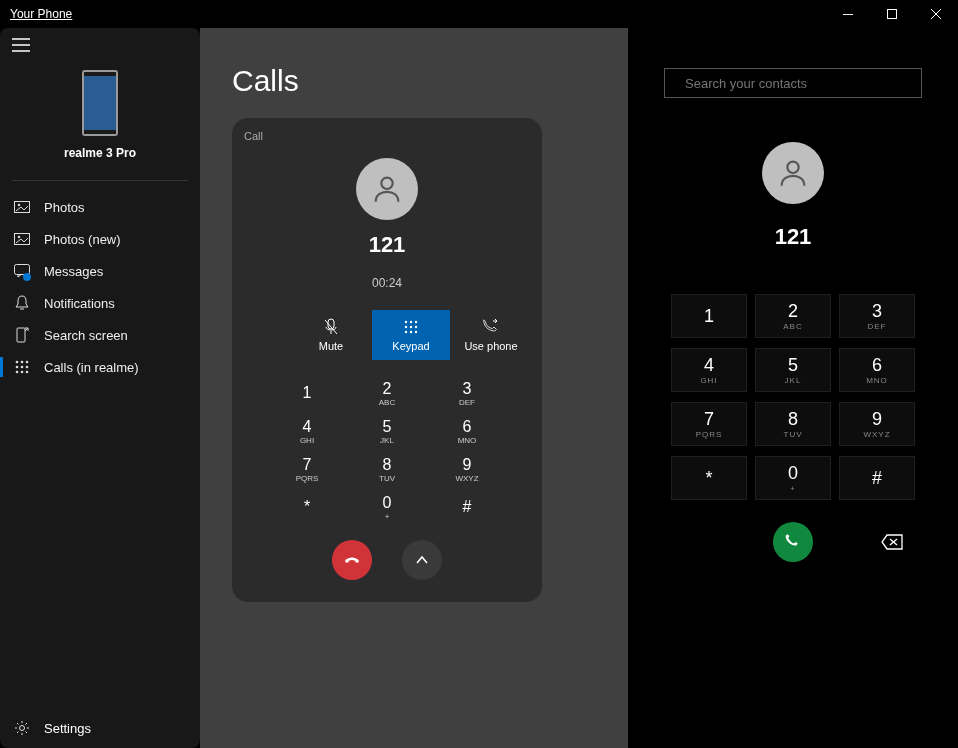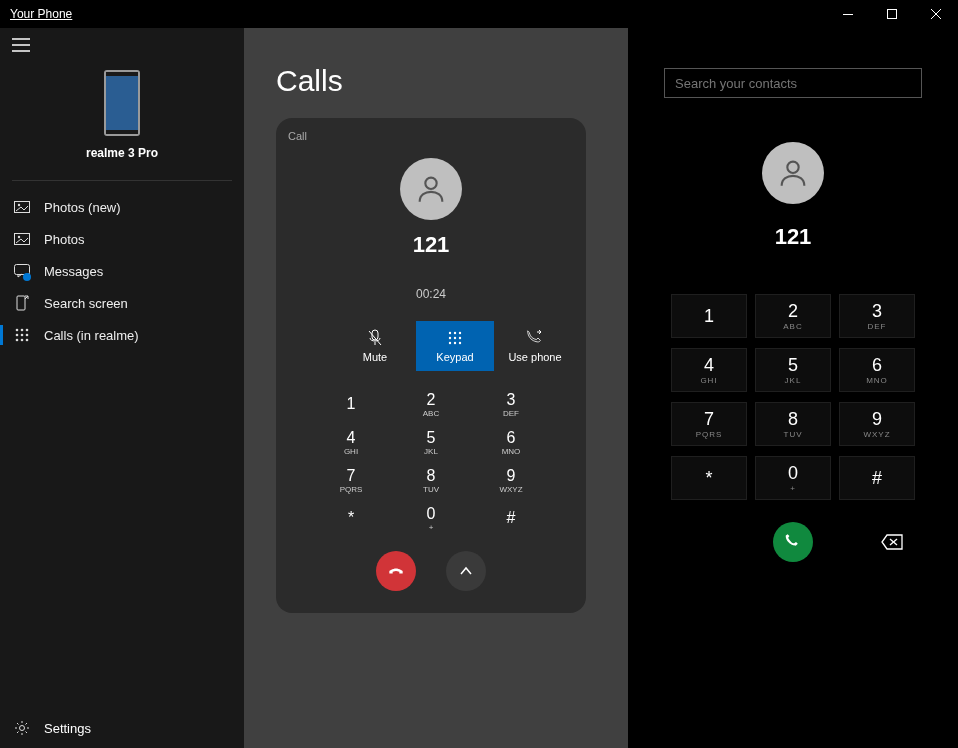--- a/index.html
+++ b/index.html
@@ -6,21 +6,21 @@
   html, body { width: 958px; height: 748px; background: #000; color: #fff; overflow: hidden; }
 
   
   .titlebar { height: 28px; background: #000; display: flex; align-items: center; padding-left: 10px; }
   .titlebar-title { font-size: 12px; color: #fff; text-decoration: underline; }
   .titlebar-spacer { flex: 1; }
   .titlebar-btn { width: 44px; height: 28px; display: flex; align-items: center; justify-content: center; color: #fff; font-size: 11px; }
 
   
   .app { display: flex; height: 720px; background: #000; }
-  .sidebar { width: 244px; background: #181818; display: flex; flex-direction: column; }
+  .sidebar { width: 200px; background: #181818; display: flex; flex-direction: column; border-radius: 8px; }
   .hamburger { padding: 10px 12px; }
   .hamburger svg { width: 18px; height: 14px; }
 
   .phone-block { text-align: center; margin-top: 4px; margin-bottom: 12px; }
   .phone-rect { width: 36px; height: 66px; margin: 0 auto 10px; background: #2a5d92; border: 2px solid #9a9a9a; border-radius: 3px; position: relative; }
   .phone-rect::before { content: ""; position: absolute; top: 0; left: 0; right: 0; height: 4px; background: #1a1a1a; }
   .phone-rect::after { content: ""; position: absolute; bottom: 0; left: 0; right: 0; height: 4px; background: #1a1a1a; }
   .phone-name { font-size: 12px; font-weight: 600; }
 
   .divider { height: 1px; background: #333; margin: 8px 12px 10px; }
@@ -36,39 +36,39 @@
   .settings-row .nav-icon { width: 16px; height: 16px; margin-right: 14px; display:flex; align-items:center; justify-content:center;}
 
   
   .content { flex: 1; background: #404040; position: relative; padding-left: 32px; padding-top: 36px; }
   .page-title { font-size: 30px; font-weight: 400; margin-bottom: 20px; }
 
   .call-panel { width: 310px; background: #2b2b2b; padding: 12px 0 22px; border-radius: 16px; }
   .call-panel-label { font-size: 11px; color: #aaa; padding-left: 12px; }
   .avatar { width: 62px; height: 62px; background: #bfbfbf; border-radius: 50%; margin: 16px auto 12px; display: flex; align-items: center; justify-content: center; }
   .call-number { text-align: center; font-size: 22px; font-weight: 600; }
-  .call-timer { text-align: center; font-size: 12px; color: #ccc; margin-top: 29px; margin-bottom: 20px; }
+  .call-timer { text-align: center; font-size: 12px; color: #ccc; margin-top: 18px; margin-bottom: 20px; }
 
   .call-actions { display: flex; justify-content: center; gap: 2px; margin-bottom: 14px; padding-left: 48px; }
   .call-action { width: 78px; height: 50px; display: flex; flex-direction: column; align-items: center; justify-content: center; font-size: 11px; cursor: pointer; }
   .call-action.active { background: #0063b1; }
   .call-action .ca-icon { height: 18px; margin-bottom: 4px; display:flex; align-items:center; justify-content:center;}
 
   .keypad-mini { display: grid; grid-template-columns: repeat(3, 80px); grid-auto-rows: 38px; justify-content: center; gap: 0; }
   .key-mini { display: flex; flex-direction: column; align-items: center; justify-content: center; font-size: 16px; cursor: pointer;}
   .key-mini .sub { font-size: 8px; color: #ccc; line-height: 1; margin-top:1px;}
 
   .call-bottom { display: flex; justify-content: center; gap: 30px; margin-top: 14px; }
   .circle-btn { width: 40px; height: 40px; border-radius: 50%; display: flex; align-items: center; justify-content: center; cursor: pointer; }
   .circle-red { background: #d13438; }
   .circle-dark { background: #3a3a3a; }
 
   
   .right-panel { width: 330px; padding-top: 40px; padding-left: 36px; padding-right:36px;}
-  .search-box { height: 30px; border: 1px solid #555; background: transparent; display: flex; align-items: center; padding: 0 10px; margin-bottom: 44px; }
+  .search-box { height: 30px; border: 1px solid #555; background: transparent; display: flex; align-items: center; padding: 0 20px; margin-bottom: 44px; }
   .search-box input { background: transparent; border: none; outline: none; color: #bbb; font-size: 13px; width: 100%; }
 
   .avatar-r { width: 62px; height: 62px; background: #bfbfbf; border-radius: 50%; margin: 0 auto 20px; display: flex; align-items: center; justify-content: center; }
   .dialed-number { text-align: center; font-size: 22px; font-weight: 600; margin-bottom: 44px; }
 
   .keypad-large { display: grid; grid-template-columns: repeat(3, 76px); grid-auto-rows: 44px; justify-content: center; gap: 10px 8px; }
   .key-large { background: #0d0d0d; border: 1px solid #1f1f1f; display: flex; flex-direction: column; align-items: center; justify-content: center; cursor:pointer;}
   .key-large .digit { font-size: 18px; line-height: 1; }
   .key-large .sub { font-size: 8px; color: #888; margin-top: 2px; letter-spacing:1px;}
 
@@ -117,41 +117,50 @@
     <div class="divider"></div>
     <ul class="nav">
       <li>
         <span class="nav-icon">
             <svg width="16" height="12">
               <rect x="0.5" y="0.5" width="15" height="11" fill="none" stroke="#ddd"></rect>
               <circle cx="5" cy="4" r="1.2" fill="#ddd"></circle>
               <polyline points="2,10 7,6 10,9 14,5" fill="none" stroke="#ddd"></polyline>
             </svg>
           </span>
-        <span>Photos (new)</span>
+        <span>Photos</span>
       </li>
       <li>
         <span class="nav-icon">
             <svg width="16" height="12">
               <rect x="0.5" y="0.5" width="15" height="11" fill="none" stroke="#ddd"></rect>
               <circle cx="5" cy="4" r="1.2" fill="#ddd"></circle>
               <polyline points="2,10 7,6 10,9 14,5" fill="none" stroke="#ddd"></polyline>
             </svg>
           </span>
-        <span>Photos</span>
+        <span>Photos (new)</span>
       </li>
       <li>
         <span class="nav-icon">
             <svg width="16" height="14">
               <rect x="0.5" y="0.5" width="15" height="10" rx="2" fill="none" stroke="#ddd"></rect>
               <path d="M4 10 L4 13 L8 10" fill="none" stroke="#ddd"></path>
             </svg>
           </span>
         <span class="badge-dot"></span>
         <span>Messages</span>
+      </li>
+      <li>
+        <span class="nav-icon">
+            <svg width="14" height="16">
+              <path d="M7 1 C4 1 3 3 3 6 L3 9 L1 12 L13 12 L11 9 L11 6 C11 3 10 1 7 1 Z" fill="none" stroke="#ddd"></path>
+              <line x1="5" y1="14" x2="9" y2="14" stroke="#ddd"></line>
+            </svg>
+          </span>
+        <span>Notifications</span>
       </li>
       <li>
         <span class="nav-icon">
             <svg width="14" height="16">
               <rect x="2" y="1" width="8" height="14" rx="1" fill="none" stroke="#ddd"></rect>
               <path d="M10 4 L13 1 M13 1 L13 4 M13 1 L10 1" fill="none" stroke="#ddd"></path>
             </svg>
           </span>
         <span>Search screen</span>
       </li>

